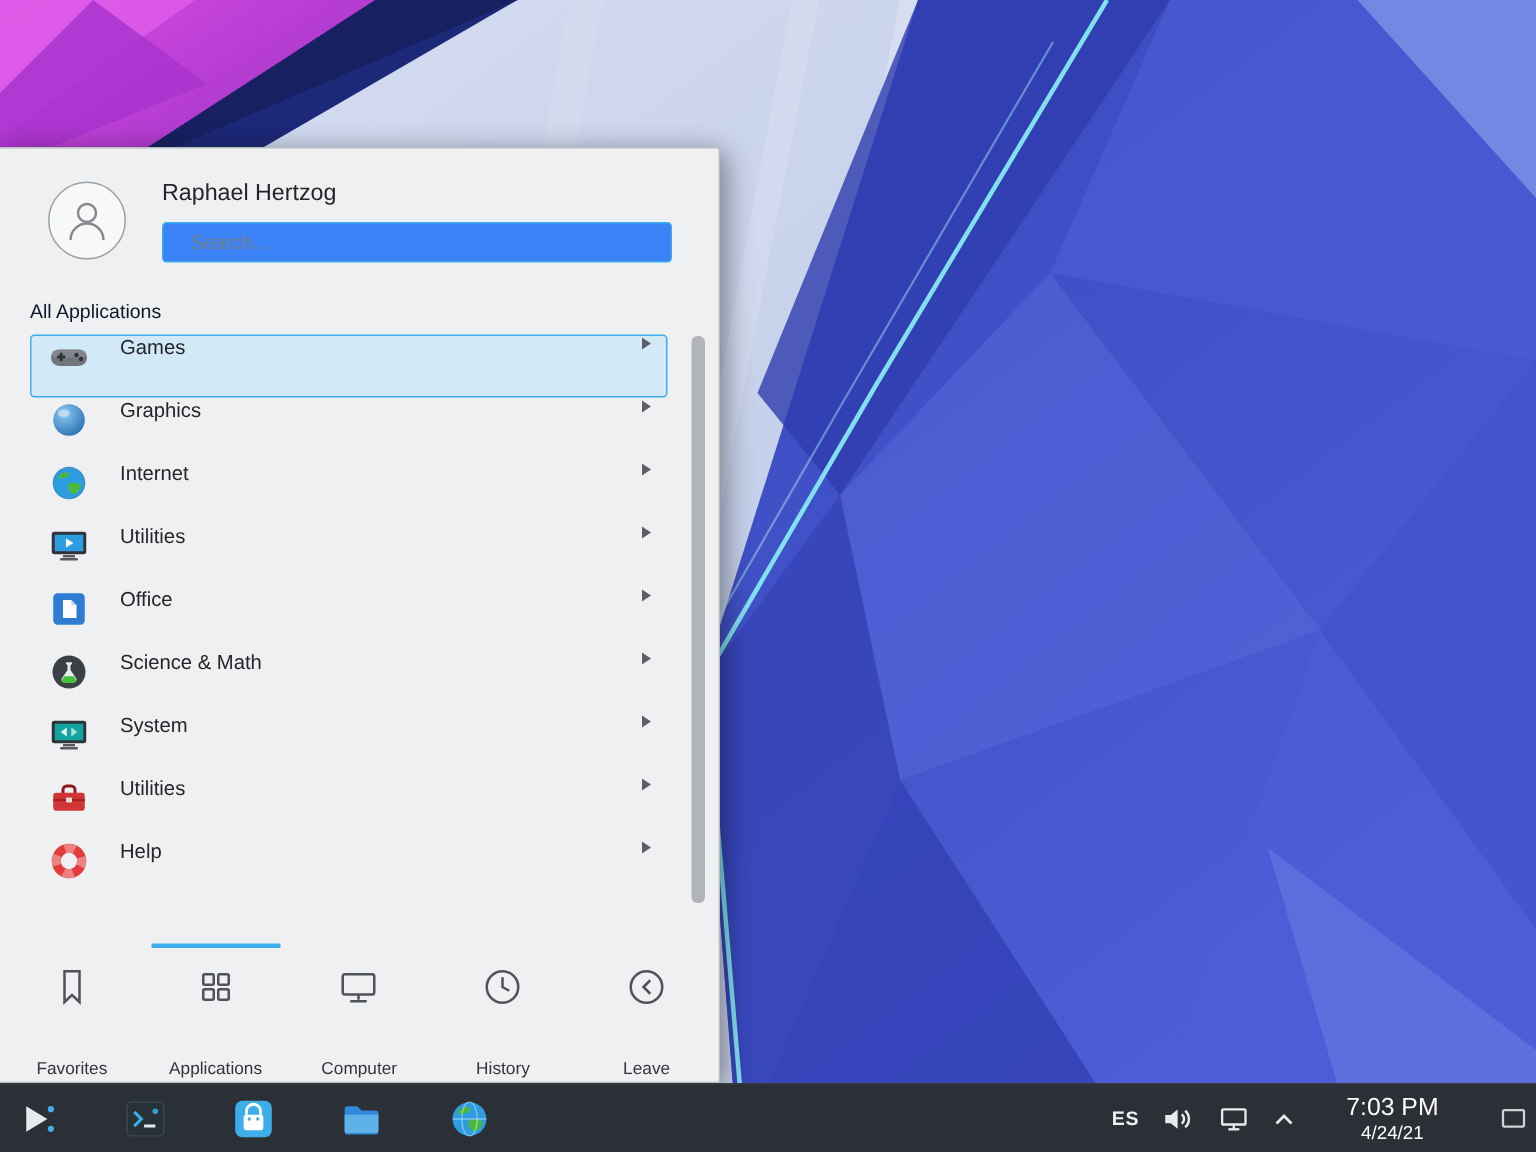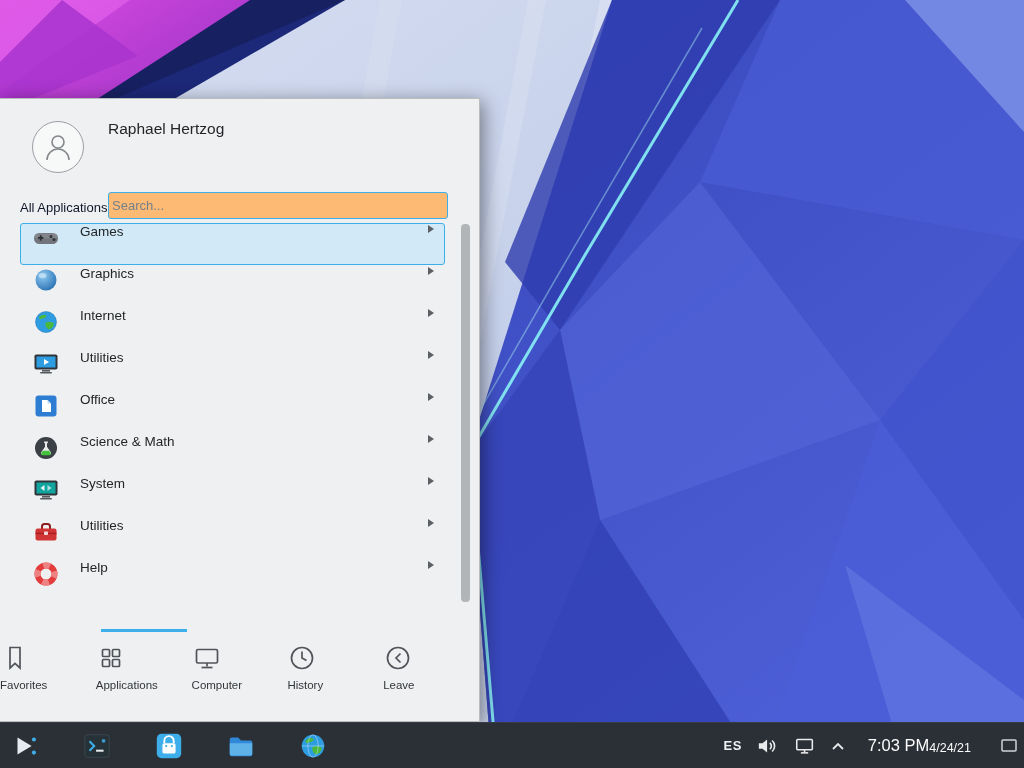--- a/index.html
+++ b/index.html
@@ -21,23 +21,23 @@
 
   .menu-header { position:absolute; left:0; top:0; right:0; height:84px; }
   .avatar {
     position:absolute; left:32px; top:22px; width:52px; height:52px;
     border:1px solid #9aa0a4; border-radius:50%; background:#f7f8f8;
     display:flex; align-items:center; justify-content:center;
   }
   .user-name { position:absolute; left:108px; top:21px; font-size:15.5px; color:#232629; }
   .search-input {
     position:absolute; left:108px; top:49px; width:340px; height:27px;
-    border:1px solid #3daee9; border-radius:3px; background:#fdba74;
+    border:1px solid #3daee9; border-radius:3px; background:#3b82f6;
     font-family:"Liberation Sans", sans-serif; font-size:13px; color:#232629;
-    padding:0 3px; outline:none;margin-top:44px;
+    padding:0 18px; outline:none;
   }
   .search-input::placeholder { color:#75808a; }
 
   .section-label { position:absolute; left:20px; top:101px; font-size:13px; color:#0f172a; }
 
   .cat-list { position:absolute; left:20px; right:34px; top:124px; }
   .cat-row {
     height:42px; display:flex; align-items:flex-start; border:1px solid transparent;
     border-radius:3px; cursor:default;
   }
@@ -49,41 +49,41 @@
   .scroll-thumb {
     position:absolute; right:9px; top:125px; width:9px; height:378px;
     background:#b2b5b7; border-radius:4px;
   }
 
   .tabbar {
     position:absolute; left:0; right:0; bottom:0; height:92px;
     display:flex; background:#eff0f1;
   }
   .tab {
-    flex:1; display:flex; flex-direction:column; align-items:flex-start;
-    padding-top:14px; position:relative; cursor:default;
+    flex:1; display:flex; flex-direction:column; align-items:center;
+    padding-top:14px; position:relative; cursor:default;gap:28px;
   }
   .tab-indicator {
     position:absolute; top:0; left:50%; transform:translateX(-50%);
     width:86px; height:3px; background:#3daee9; display:none;
   }
   .tab.active .tab-indicator { display:block; }
   .tab-label { margin-top:6px; font-size:11.5px; color:#32363a; }
 
   
   .taskbar {
     position:absolute; left:0; right:0; bottom:0; height:46px; z-index:10;
     background:#2b3036; border-top:1px solid rgba(255,255,255,0.06);
     display:flex; align-items:center; padding:0 2px 0 6px;gap:28px;
   }
   .task-icon { width:38px; height:40px; display:flex; align-items:center; justify-content:center; margin-right:6px; }
   .tray { margin-left:auto; display:flex; align-items:center; gap:15px; }
   .kbd-layout { color:#eef1f3; font-size:13px; font-weight:bold; letter-spacing:0.5px; }
   .tray-icon { display:flex; align-items:center; justify-content:center; }
-  .clock { display:flex; flex-direction:row; align-items:flex-end; line-height:1.15; margin:0 8px; }
+  .clock { display:flex; flex-direction:column; align-items:center; line-height:1.15; margin:0 20px; }
   .clock-time { color:#fcfcfc; font-size:16.5px; }
   .clock-date { color:#fcfcfc; font-size:12.5px; }
   .show-desktop {
     width:26px; height:40px; display:flex; align-items:center; justify-content:center;
     margin-left:2px;
   }
 </style>
 </head>
 <body>
 

